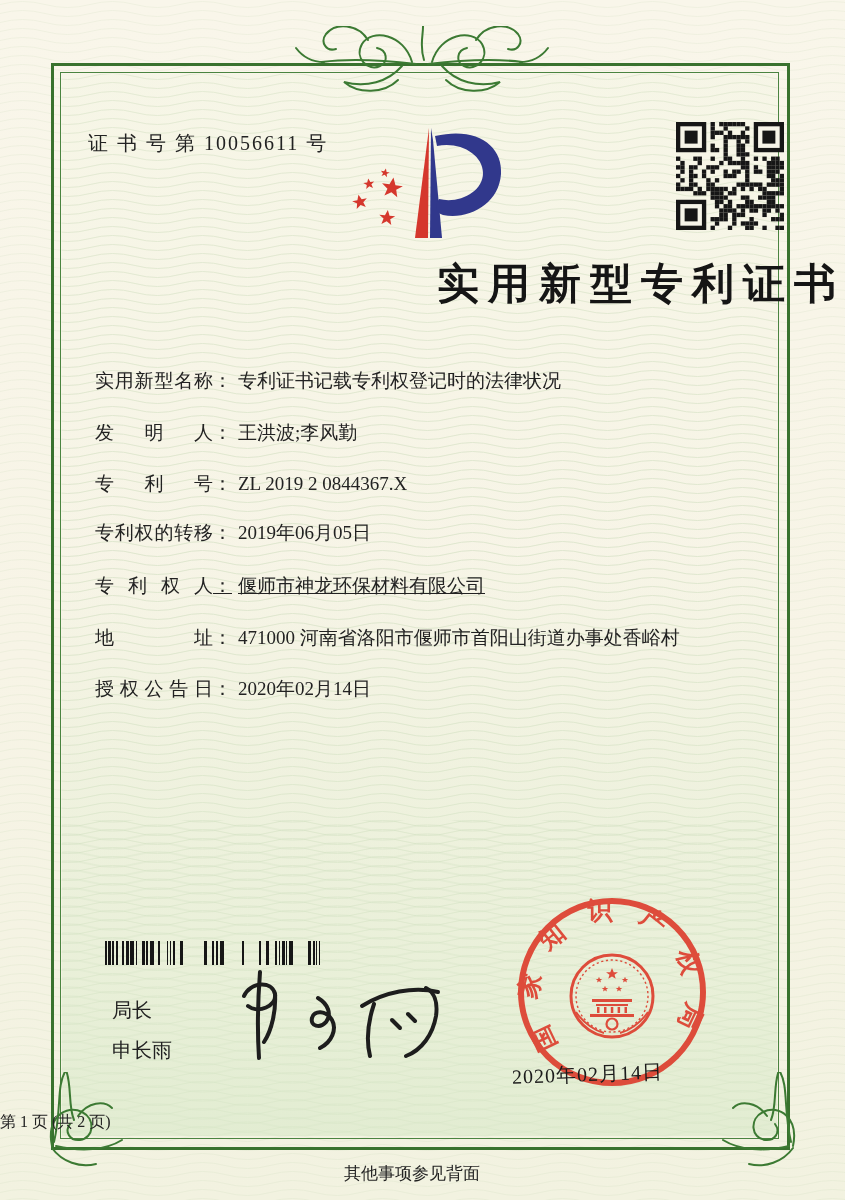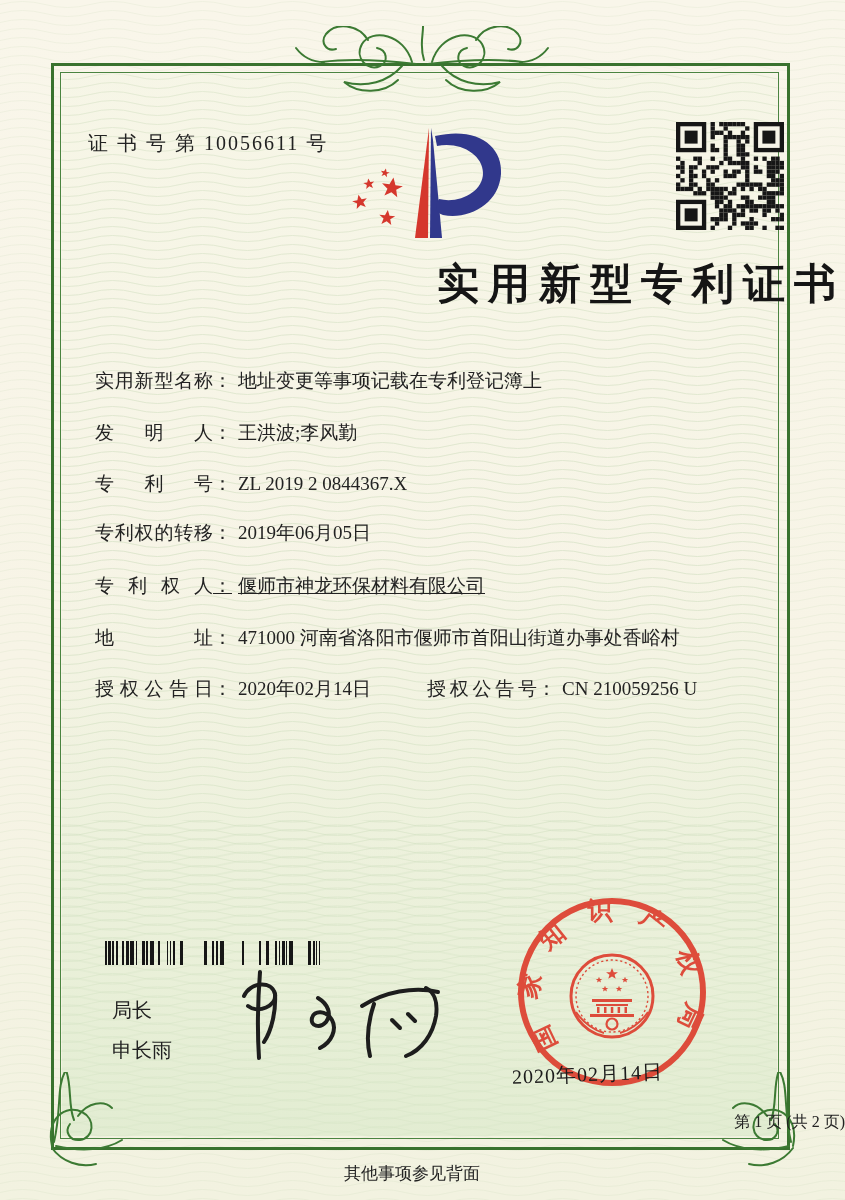--- a/index.html
+++ b/index.html
@@ -19,21 +19,21 @@
   .field-row{left:95px;width:670px;font-size:19px;color:#222;white-space:nowrap;}
   .field-label{display:inline-block;width:118px;text-align:justify;text-align-last:justify;vertical-align:bottom;}
   .field-value{margin-left:6px;}
   .grant-pair2{position:absolute;left:332px;top:0;}
   .paras{left:93px;top:708px;width:664px;font-size:17.5px;line-height:29px;color:#222;text-align:justify;}
   .paras p{margin:0;text-indent:2em;}
   .signer-title{left:112px;top:997px;font-size:20px;color:#222;}
   .signer-name{left:112px;top:1037px;font-size:20px;color:#222;}
   .seal-date{left:512px;top:1060px;width:210px;font-size:20px;color:#1b1b1b;letter-spacing:1px;
     transform:rotate(-2deg);z-index:6;}
-  .page-no{left:0;top:1112px;width:845px;text-align:right;font-size:16px;color:#222;}
+  .page-no{left:0;top:1112px;width:845px;text-align:left;font-size:16px;color:#222;}
   .back-note{left:0;top:1162px;width:824px;text-align:center;font-size:17px;color:#222;}
   svg{display:block;}
 </style>
 </head>
 <body>
 
 <div id="certificate">
 
   <svg class="abs" style="left:0;top:0;z-index:0;" width="845" height="1200" viewBox="0 0 845 1200">
     <defs>
@@ -343,43 +343,40 @@
       <rect x="82.08000000000001" y="4.32" width="21.6" height="21.6" fill="#f6f4e8"></rect>
       <rect x="86.4" y="8.64" width="12.96" height="12.96" fill="#161616"></rect>
       <rect x="0" y="77.76" width="30.240000000000002" height="30.240000000000002" fill="#161616"></rect>
       <rect x="4.32" y="82.08000000000001" width="21.6" height="21.6" fill="#f6f4e8"></rect>
       <rect x="8.64" y="86.4" width="12.96" height="12.96" fill="#161616"></rect>
     </svg>
 
   <div class="abs title" style="z-index:4;">实用新型专利证书</div>
 
   <div class="abs field-row" style="top:368px;z-index:4;">
-    <span class="field-label">实用新型名称</span><span>：</span><span class="field-value">地址变更等事项记载在专利登记簿上</span>
+    <span class="field-label">实用新型名称</span><span>：</span><span class="field-value">专利证书记载专利权登记时的法律状况</span>
   </div>
   <div class="abs field-row" style="top:420px;z-index:4;">
     <span class="field-label">发明人</span><span>：</span><span class="field-value">王洪波;李风勤</span>
   </div>
   <div class="abs field-row" style="top:471px;z-index:4;">
     <span class="field-label">专利号</span><span>：</span><span class="field-value">ZL 2019 2 0844367.X</span>
   </div>
   <div class="abs field-row" style="top:520px;z-index:4;">
     <span class="field-label">专利权的转移</span><span>：</span><span class="field-value">2019年06月05日</span>
   </div>
   <div class="abs field-row" style="top:573px;z-index:4;text-decoration:underline;">
     <span class="field-label">专利权人</span><span>：</span><span class="field-value">偃师市神龙环保材料有限公司</span>
   </div>
   <div class="abs field-row" style="top:625px;z-index:4;">
     <span class="field-label">地址</span><span>：</span><span class="field-value">471000 河南省洛阳市偃师市首阳山街道办事处香峪村</span>
   </div>
 
   <div class="abs field-row" style="top:676px;z-index:4;">
     <span class="field-label">授权公告日</span><span>：</span><span class="field-value">2020年02月14日</span>
-    <span class="grant-pair2">
-      <span class="field-label" style="width:110px;">授权公告号</span><span>：</span><span class="field-value">CN 210059256 U</span>
-    </span>
   </div>
 
 
   <svg class="abs" style="left:105px;top:941px;z-index:4;" width="224" height="24" viewBox="0 0 224 24">
       <rect x="0" y="0" width="2" height="24" fill="#161616"></rect>
       <rect x="3" y="0" width="3" height="24" fill="#161616"></rect>
       <rect x="7" y="0" width="2" height="24" fill="#161616"></rect>
       <rect x="11" y="0" width="2" height="24" fill="#161616"></rect>
       <rect x="17" y="0" width="2" height="24" fill="#161616"></rect>
       <rect x="21" y="0" width="3" height="24" fill="#161616"></rect>

